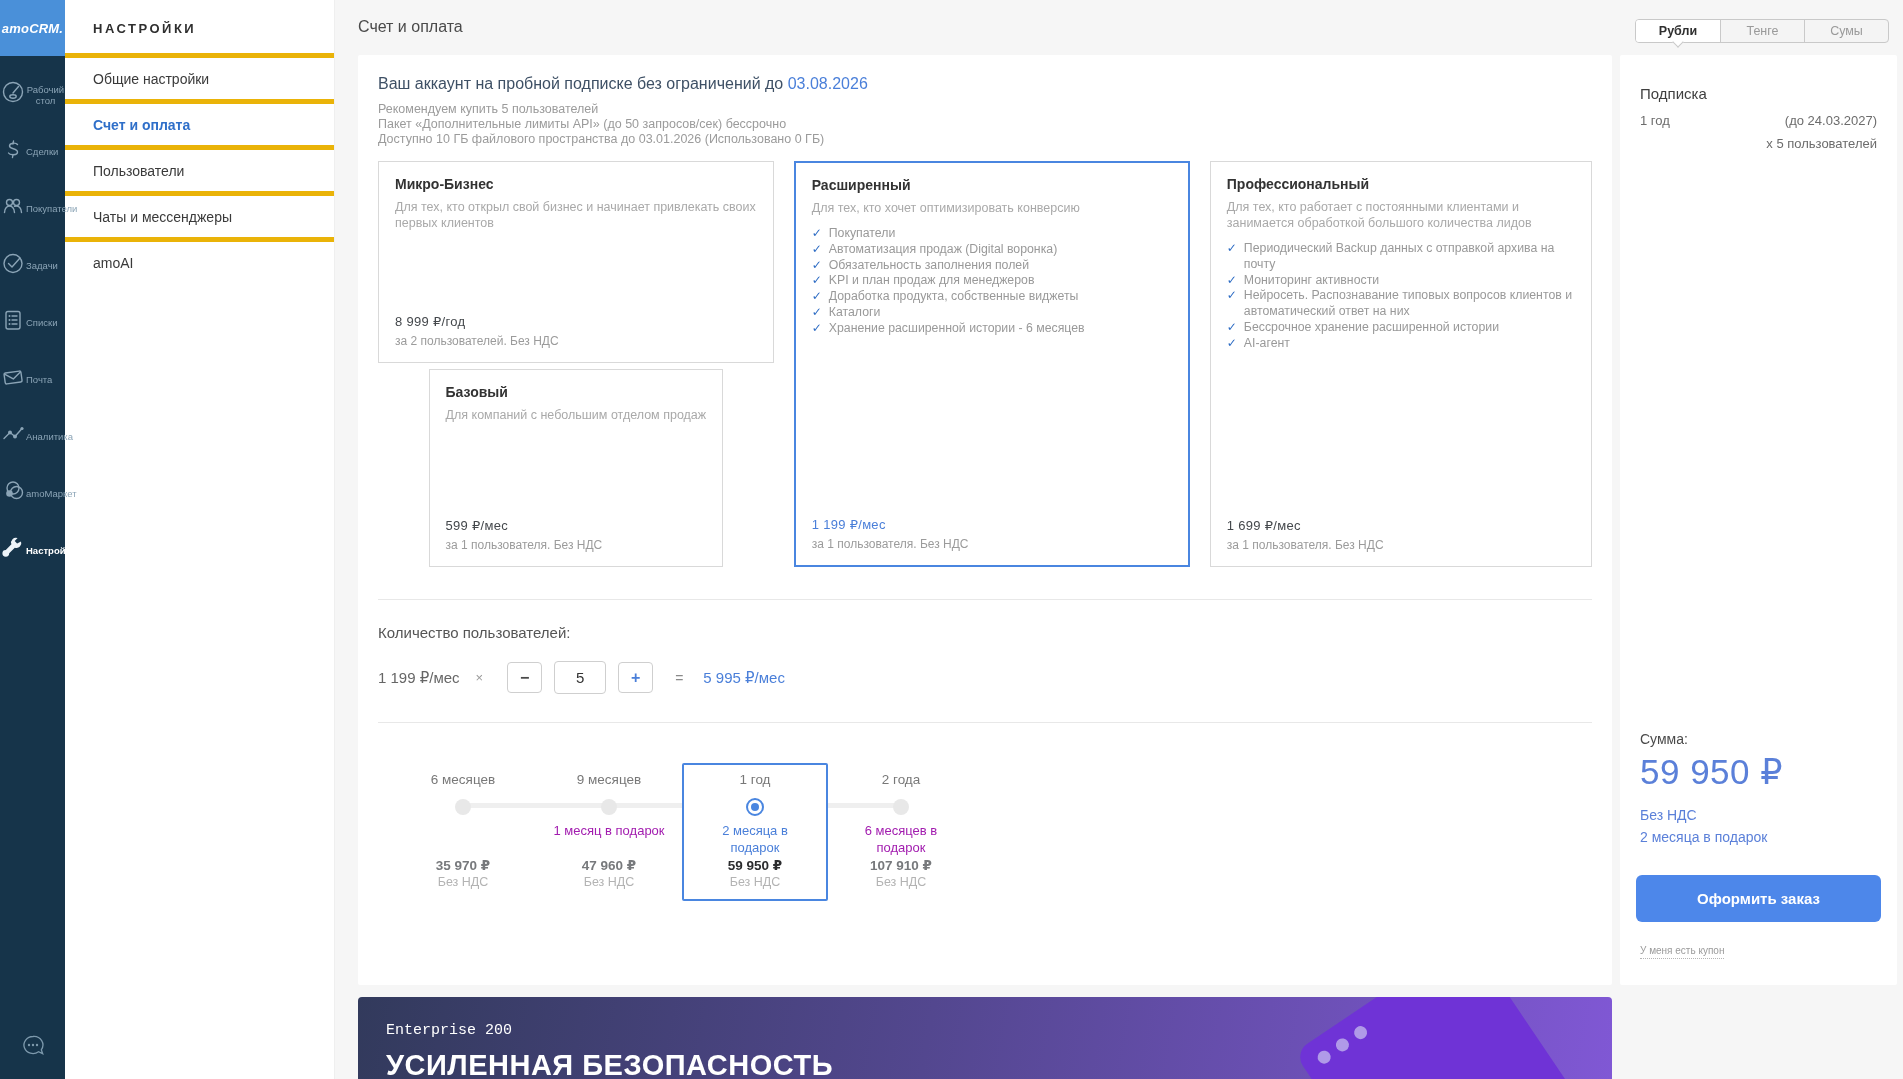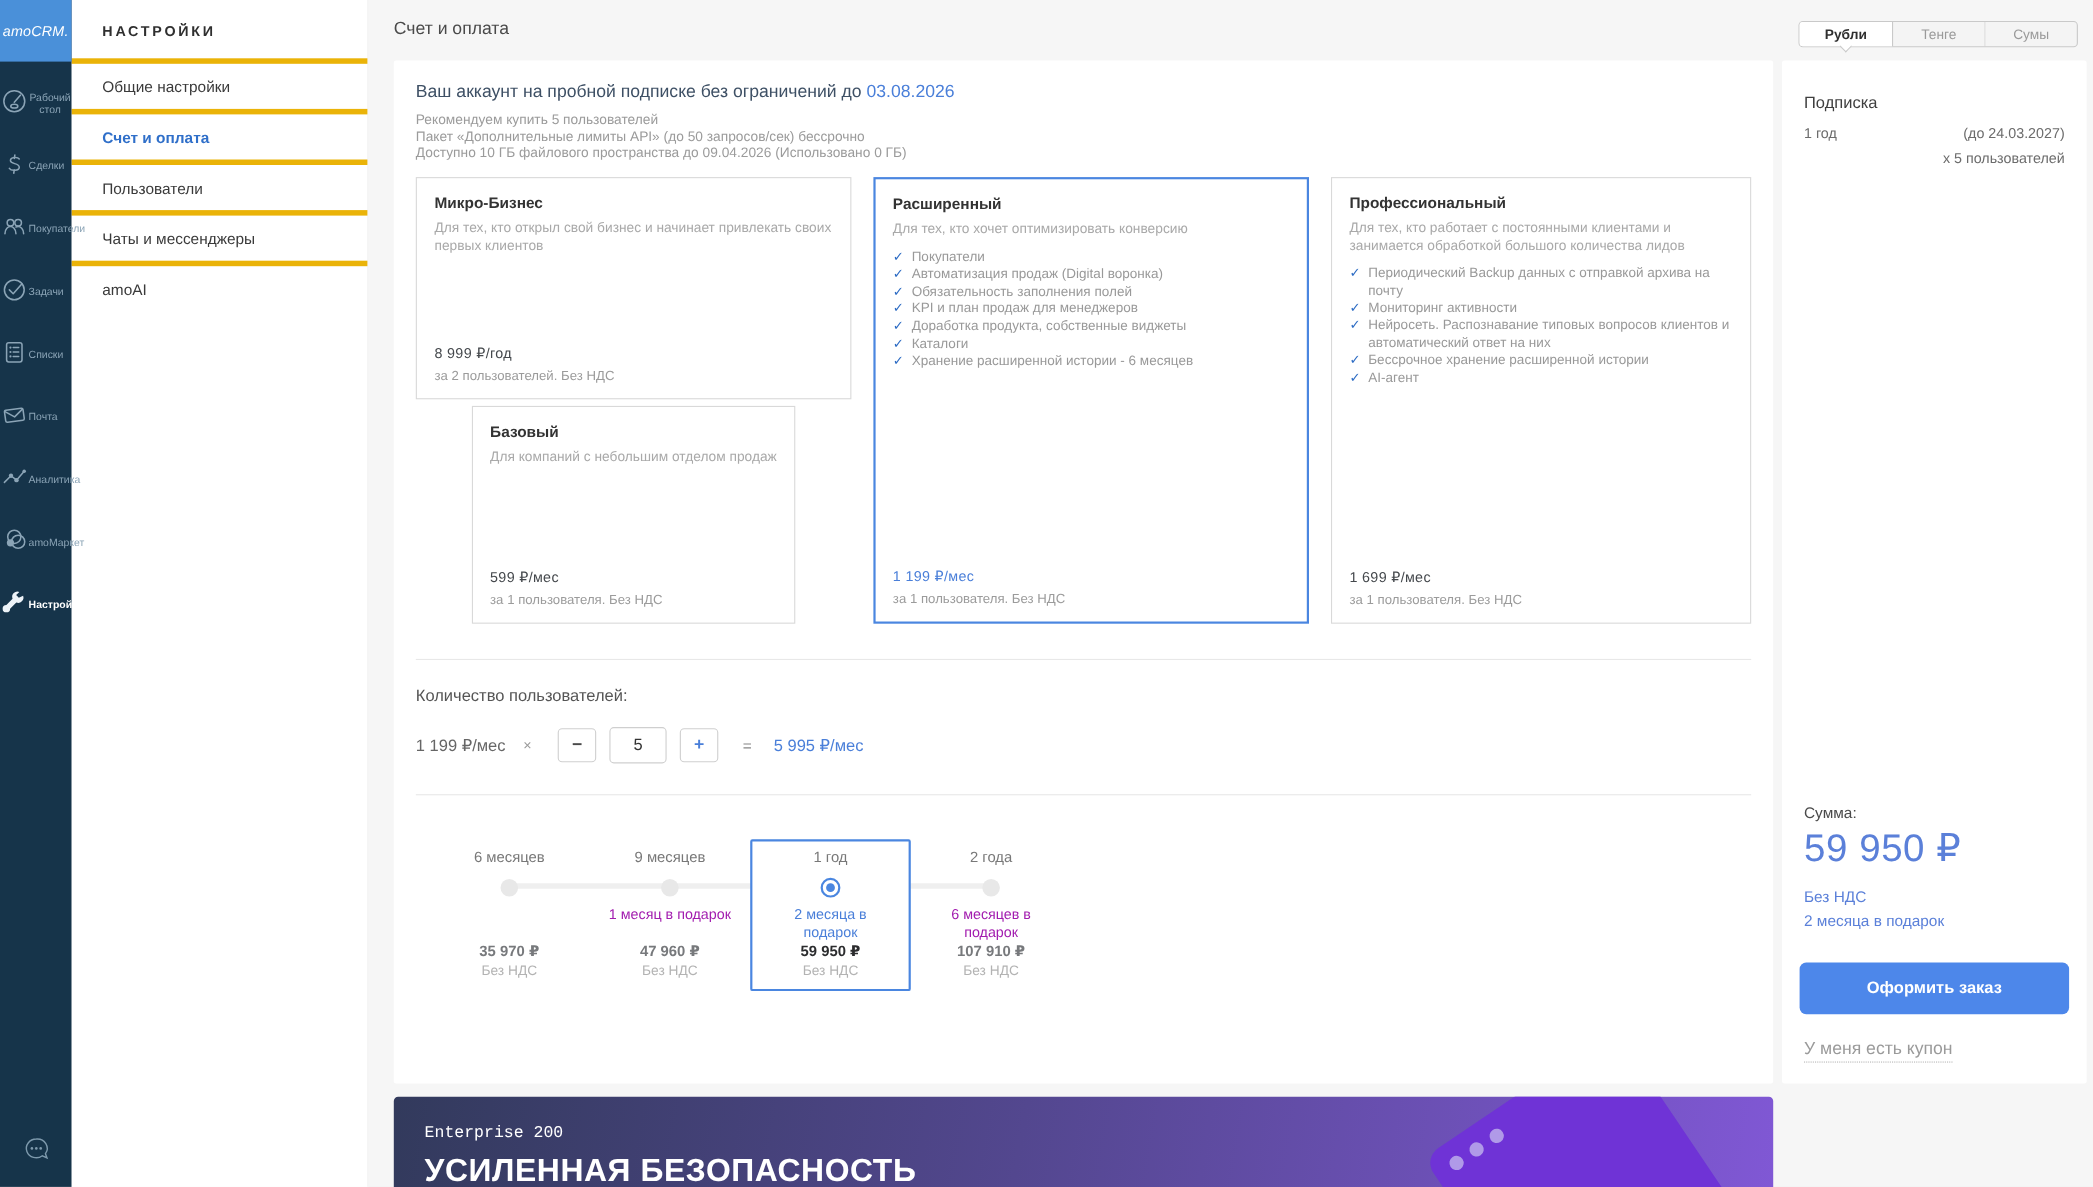--- a/index.html
+++ b/index.html
@@ -3,21 +3,21 @@
 <meta charset="utf-8">
 <style>
   * { margin:0; padding:0; box-sizing:border-box; }
   html,body { background:#e9e9e9; }
   body { font-family:"Liberation Sans","DejaVu Sans",sans-serif; }
   .app { position:relative; width:1903px; height:1079px; overflow:hidden; background:#f6f6f6; }
 
   
   .icon-sidebar { position:absolute; left:0; top:0; width:65px; height:100%; background:#16344a; z-index:5; }
   .logo { width:65px; height:56px; background:#4a90d9; color:#fff; display:flex; align-items:center; justify-content:center;
-          font-style:italic; font-weight:normal; font-size:13px; letter-spacing:.2px; }
+          font-style:italic; font-weight:bold; font-size:13px; letter-spacing:.2px; }
   .nav { display:flex; flex-direction:column; margin-top:8px; }
   .nav-item { height:57px; display:flex; flex-direction:row; align-items:center; justify-content:flex-start; cursor:pointer; padding-top:3px; }
   .nav-item svg { width:26px; height:26px; stroke:#8ba4b6; fill:none; stroke-width:1.4; stroke-linecap:round; stroke-linejoin:round; }
   .nav-item .dot { fill:#8ba4b6; stroke:none; }
   .nav-label { font-size:9.5px; color:#8ba4b6; text-align:center; line-height:10.5px; margin-top:3px; max-width:58px; }
   .nav-item.active .nav-label { color:#ffffff; font-weight:bold; }
   .nav-item.active svg { stroke:#eef3f7; }
   .chat-bottom { position:absolute; left:0; bottom:14px; width:65px; display:flex; justify-content:center; cursor:pointer; }
   .chat-bottom svg { width:30px; height:30px; stroke:#7d99ac; fill:none; stroke-width:1.3; }
   .chat-bottom .dot { fill:#7d99ac; stroke:none; }
@@ -105,21 +105,21 @@
   .side-card { position:absolute; left:1285px; top:55px; width:277px; height:930px; background:#fff; border-radius:2px; padding:0 20px; }
   .sub-title { margin-top:30px; font-size:15px; color:#3f3f3f; }
   .sub-row { margin-top:11px; display:flex; justify-content:space-between; font-size:13px; color:#6c6c6c; }
   .sub-users { margin-top:8px; text-align:right; font-size:13px; color:#6c6c6c; }
   .sum-label { position:absolute; left:20px; top:676px; font-size:14px; color:#4a4a4a; }
   .sum-value { position:absolute; left:20px; top:697px; font-size:35px; color:#5b80d9; letter-spacing:.5px; }
   .sum-vat { position:absolute; left:20px; top:752px; font-size:14px; color:#5b80d9; }
   .sum-gift { position:absolute; left:20px; top:774px; font-size:14px; color:#5b80d9; }
   .order-btn { position:absolute; left:16px; right:16px; top:820px; height:47px; background:#4d87ea; border:none; border-radius:6px;
                color:#fff; font-size:15px; font-weight:bold; cursor:pointer; font-family:inherit; }
-  .coupon { position:absolute; left:20px; top:890px; font-size:16px; color:#9a9a9a; border-bottom:1px dotted #b5b5b5; padding-bottom:2px; cursor:pointer; }
+  .coupon { position:absolute; left:20px; top:890px; font-size:10px; color:#9a9a9a; border-bottom:1px dotted #b5b5b5; padding-bottom:2px; cursor:pointer; }
 
   
   .banner { position:absolute; left:23px; top:997px; width:1254px; height:160px; border-radius:4px;
             background:linear-gradient(100deg,#323a5c 0%,#53478f 45%,#8158d6 100%); overflow:hidden; }
   .banner-title { position:absolute; left:28px; top:25px; color:#fff; font-size:15px;font-family:Liberation Mono, monospace; }
   .banner-subtitle { position:absolute; left:28px; top:52px; color:#fff; font-size:29px; font-weight:bold; letter-spacing:.5px; }
   .banner-window { position:absolute; right:70px; top:-20px; width:210px; height:200px; background:#6f33d6; border-radius:16px;
                    transform:rotate(-34deg); }
   .banner-window .win-dot { position:absolute; width:13px; height:13px; border-radius:50%; background:#b09ae8; top:14px; }
 </style>
@@ -271,21 +271,21 @@
     <div class="main-card">
 
       <div class="trial">
         <div class="trial-title">
           <span>Ваш аккаунт на пробной подписке без ограничений до</span>
           <a class="trial-link">03.08.2026</a>
         </div>
         <div class="trial-sub">
           <p>Рекомендуем купить 5 пользователей</p>
           <p>Пакет «Дополнительные лимиты API» (до 50 запросов/сек) бессрочно</p>
-          <p>Доступно 10 ГБ файлового пространства до 09.04.2026 (Использовано 0 ГБ)</p>
+          <p>Доступно 10 ГБ файлового пространства до 03.01.2026 (Использовано 0 ГБ)</p>
         </div>
       </div>
 
       <div class="plans">
 
         <div class="plans-col1">
           <div class="plan-card plan-micro">
             <div class="plan-name">Микро-Бизнес</div>
             <div class="plan-desc">Для тех, кто открыл свой бизнес и начинает привлекать своих первых клиентов</div>
             <div class="plan-bottom">

